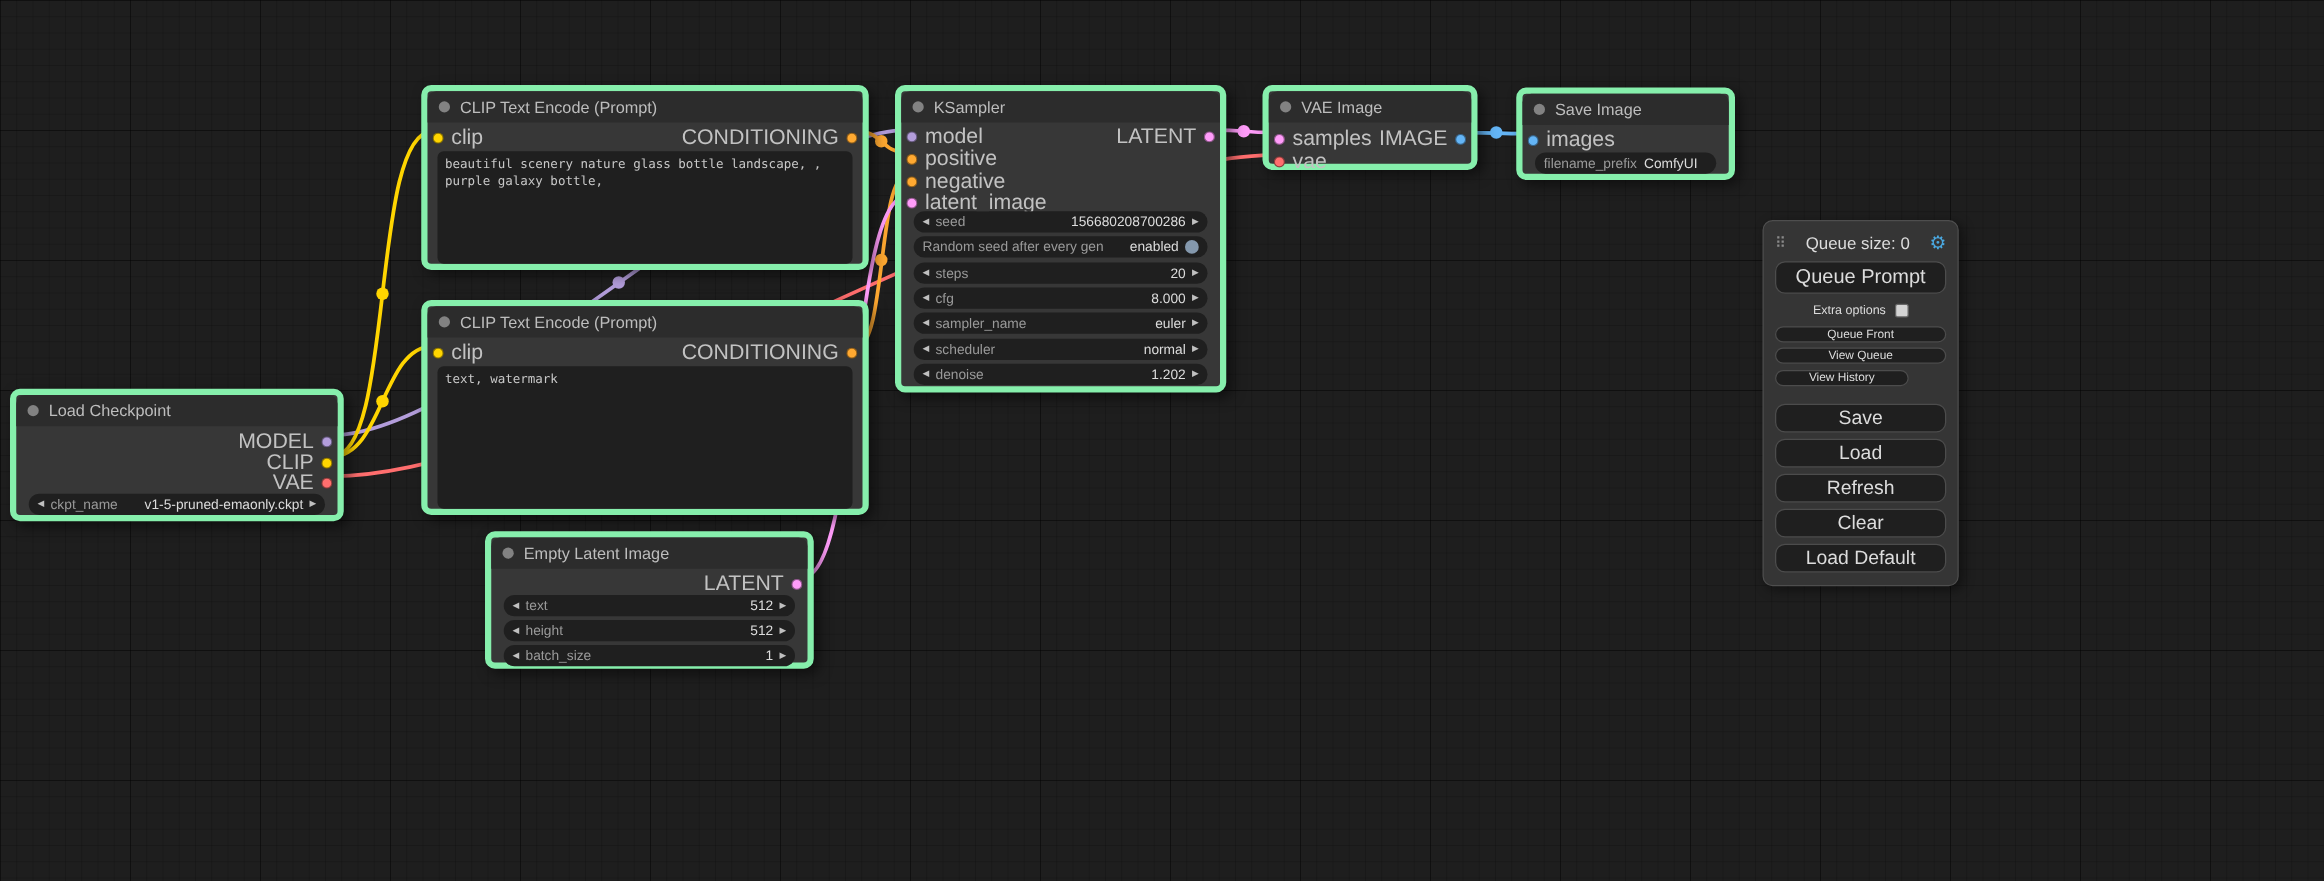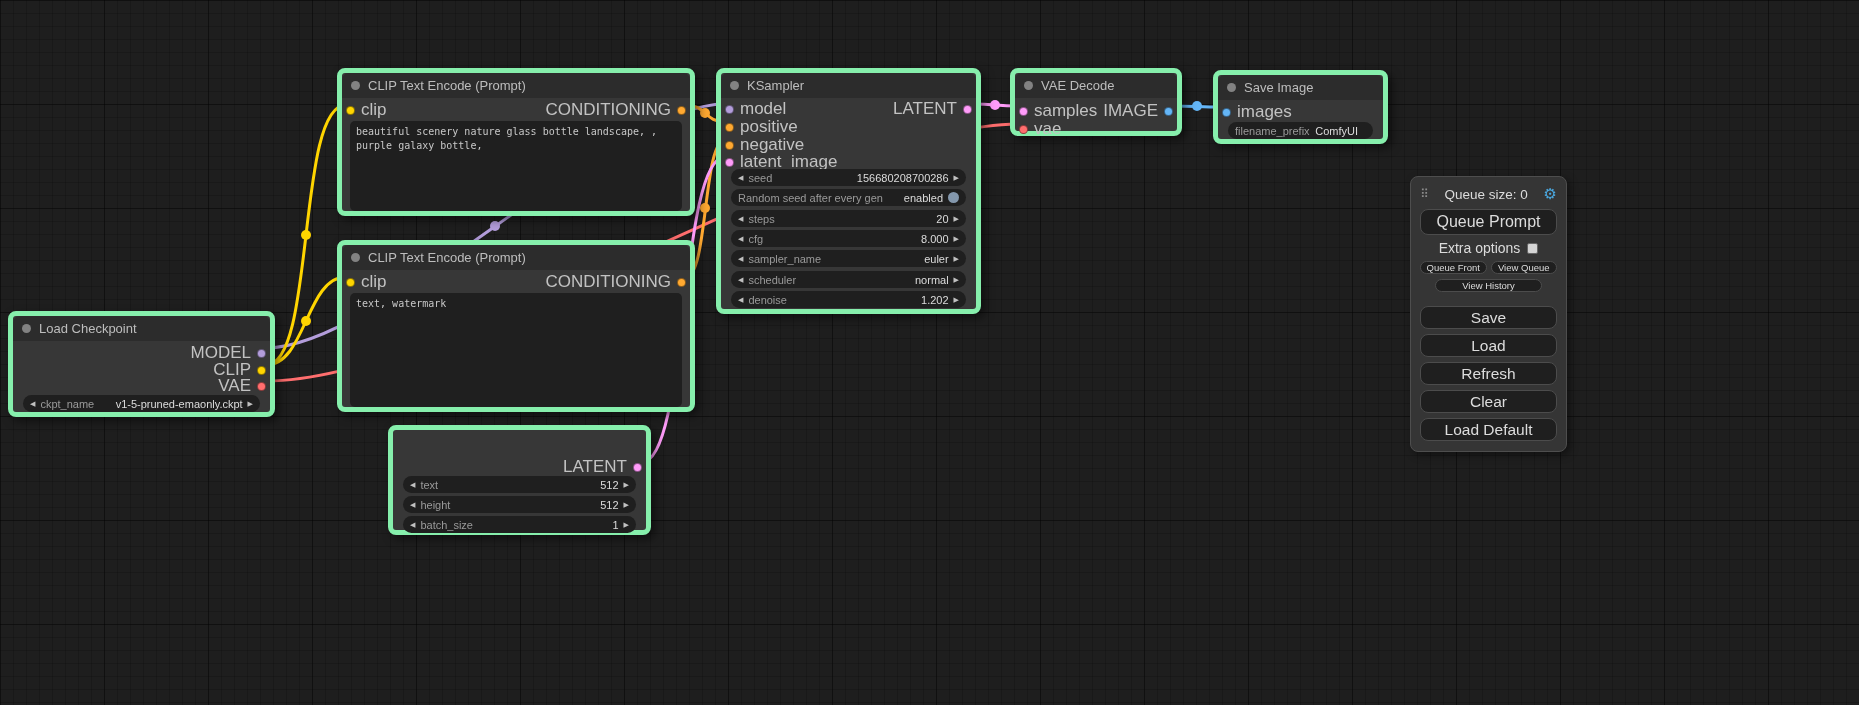--- a/index.html
+++ b/index.html
@@ -56,23 +56,23 @@
   .qp-header{display:flex;align-items:center;justify-content:space-between;color:#dcdcdc;font-size:13.5px;height:20px;}
   .drag{color:#8a8a8a;font-size:12px;}
   .gear{color:#4aa8e0;font-size:15px;}
   .qbtn{
     background:#1f1f1f;border:1px solid #4c4c4c;border-radius:8px;color:#dcdcdc;
     font-family:inherit;font-size:15.5px;height:23px;line-height:1;width:100%;
     display:flex;align-items:center;justify-content:center;box-sizing:border-box;padding:0;
   }
   .qbtn.big{font-size:16px;height:26px;}
   .qbtn.tiny{font-size:9.5px;height:13px;border-radius:7px;}
-  .extra-row{display:flex;align-items:center;justify-content:center;gap:7px;color:#dcdcdc;font-size:14px;height:16px;}
+  .extra-row{display:flex;align-items:center;justify-content:center;gap:7px;color:#dcdcdc;font-size:10px;height:16px;}
   .chk{width:11px;height:11px;background:#d4d4d4;border:1px solid #666;border-radius:2px;box-sizing:border-box;}
-  .small-row{display:flex;gap:4px;}
+  .small-row{display:flex;gap:4px;flex-direction:column;}
   .small-row.center{justify-content:center;}
   .qbtn.wh{width:78%;}
   .gap{height:4px;flex:0 0 auto;}
 </style>
 </head>
 <body>
 
 <div>
 
   <svg class="links" width="1859" height="705">
@@ -146,20 +146,24 @@
       <span>clip</span>
     </div>
     <div class="slot out" style="top:29px">
       <span>CONDITIONING</span>
       <span class="dot" style="background: rgb(255, 169, 49);"></span>
     </div>
     <div class="prompt-text" style="top:48px;height:114px">text, watermark</div>
   </div>
 
   <div class="node" style="left:388px;top:425px;width:263px;height:110px">
+    <div class="node-title">
+      <span class="collapse-dot"></span>
+      <span>Empty Latent Image</span>
+    </div>
     <div class="slot out" style="top:29px">
       <span>LATENT</span>
       <span class="dot" style="background: rgb(255, 156, 249);"></span>
     </div>
     <div class="widget" style="top:46px">
       <span class="arr">◀</span>
       <span class="wlabel">text</span>
       <span class="wvalue">512</span>
       <span class="arr">▶</span>
     </div>
@@ -241,21 +245,21 @@
       <span class="arr">◀</span>
       <span class="wlabel">denoise</span>
       <span class="wvalue">1.202</span>
       <span class="arr">▶</span>
     </div>
   </div>
 
   <div class="node" style="left:1010px;top:68px;width:172px;height:68px">
     <div class="node-title">
       <span class="collapse-dot"></span>
-      <span>VAE Decode</span>
+      <span>VAE Image</span>
     </div>
     <div class="slot in" style="top:30px">
       <span class="dot" style="background: rgb(255, 156, 249);"></span>
       <span>samples</span>
     </div>
     <div class="slot in" style="top:48px">
       <span class="dot" style="background: rgb(255, 110, 110);"></span>
       <span>vae</span>
     </div>
     <div class="slot out" style="top:30px">

